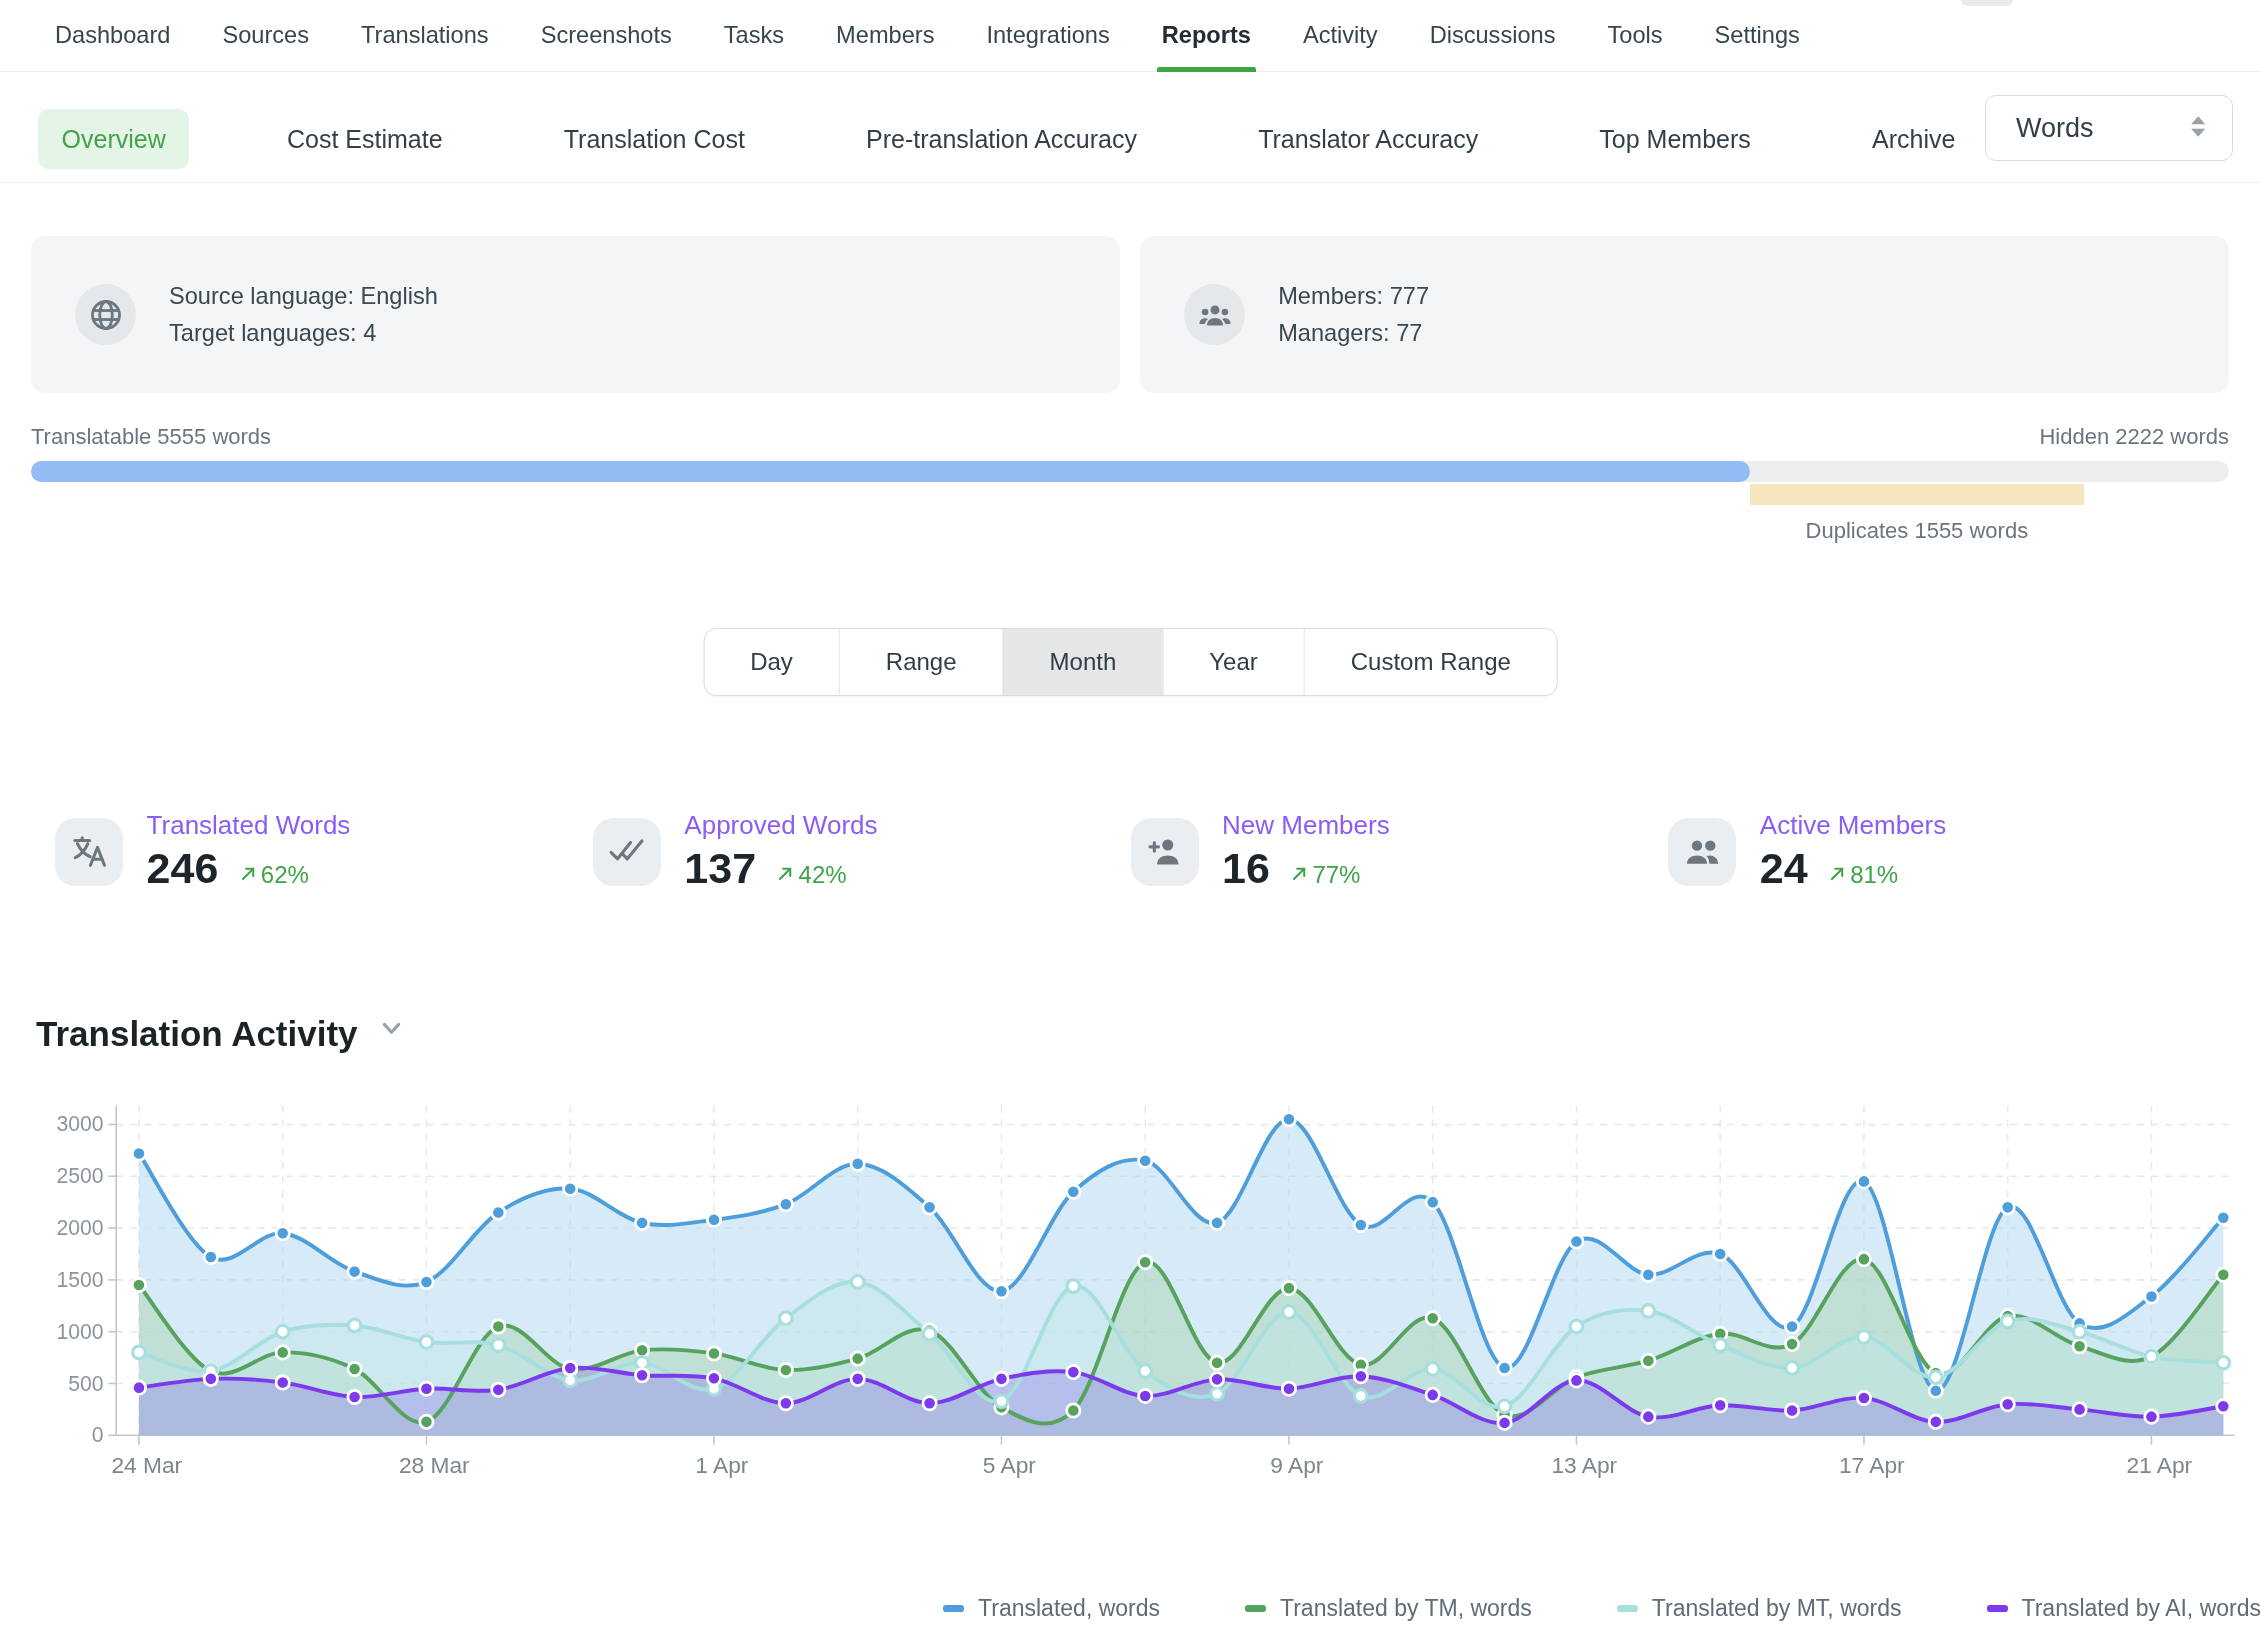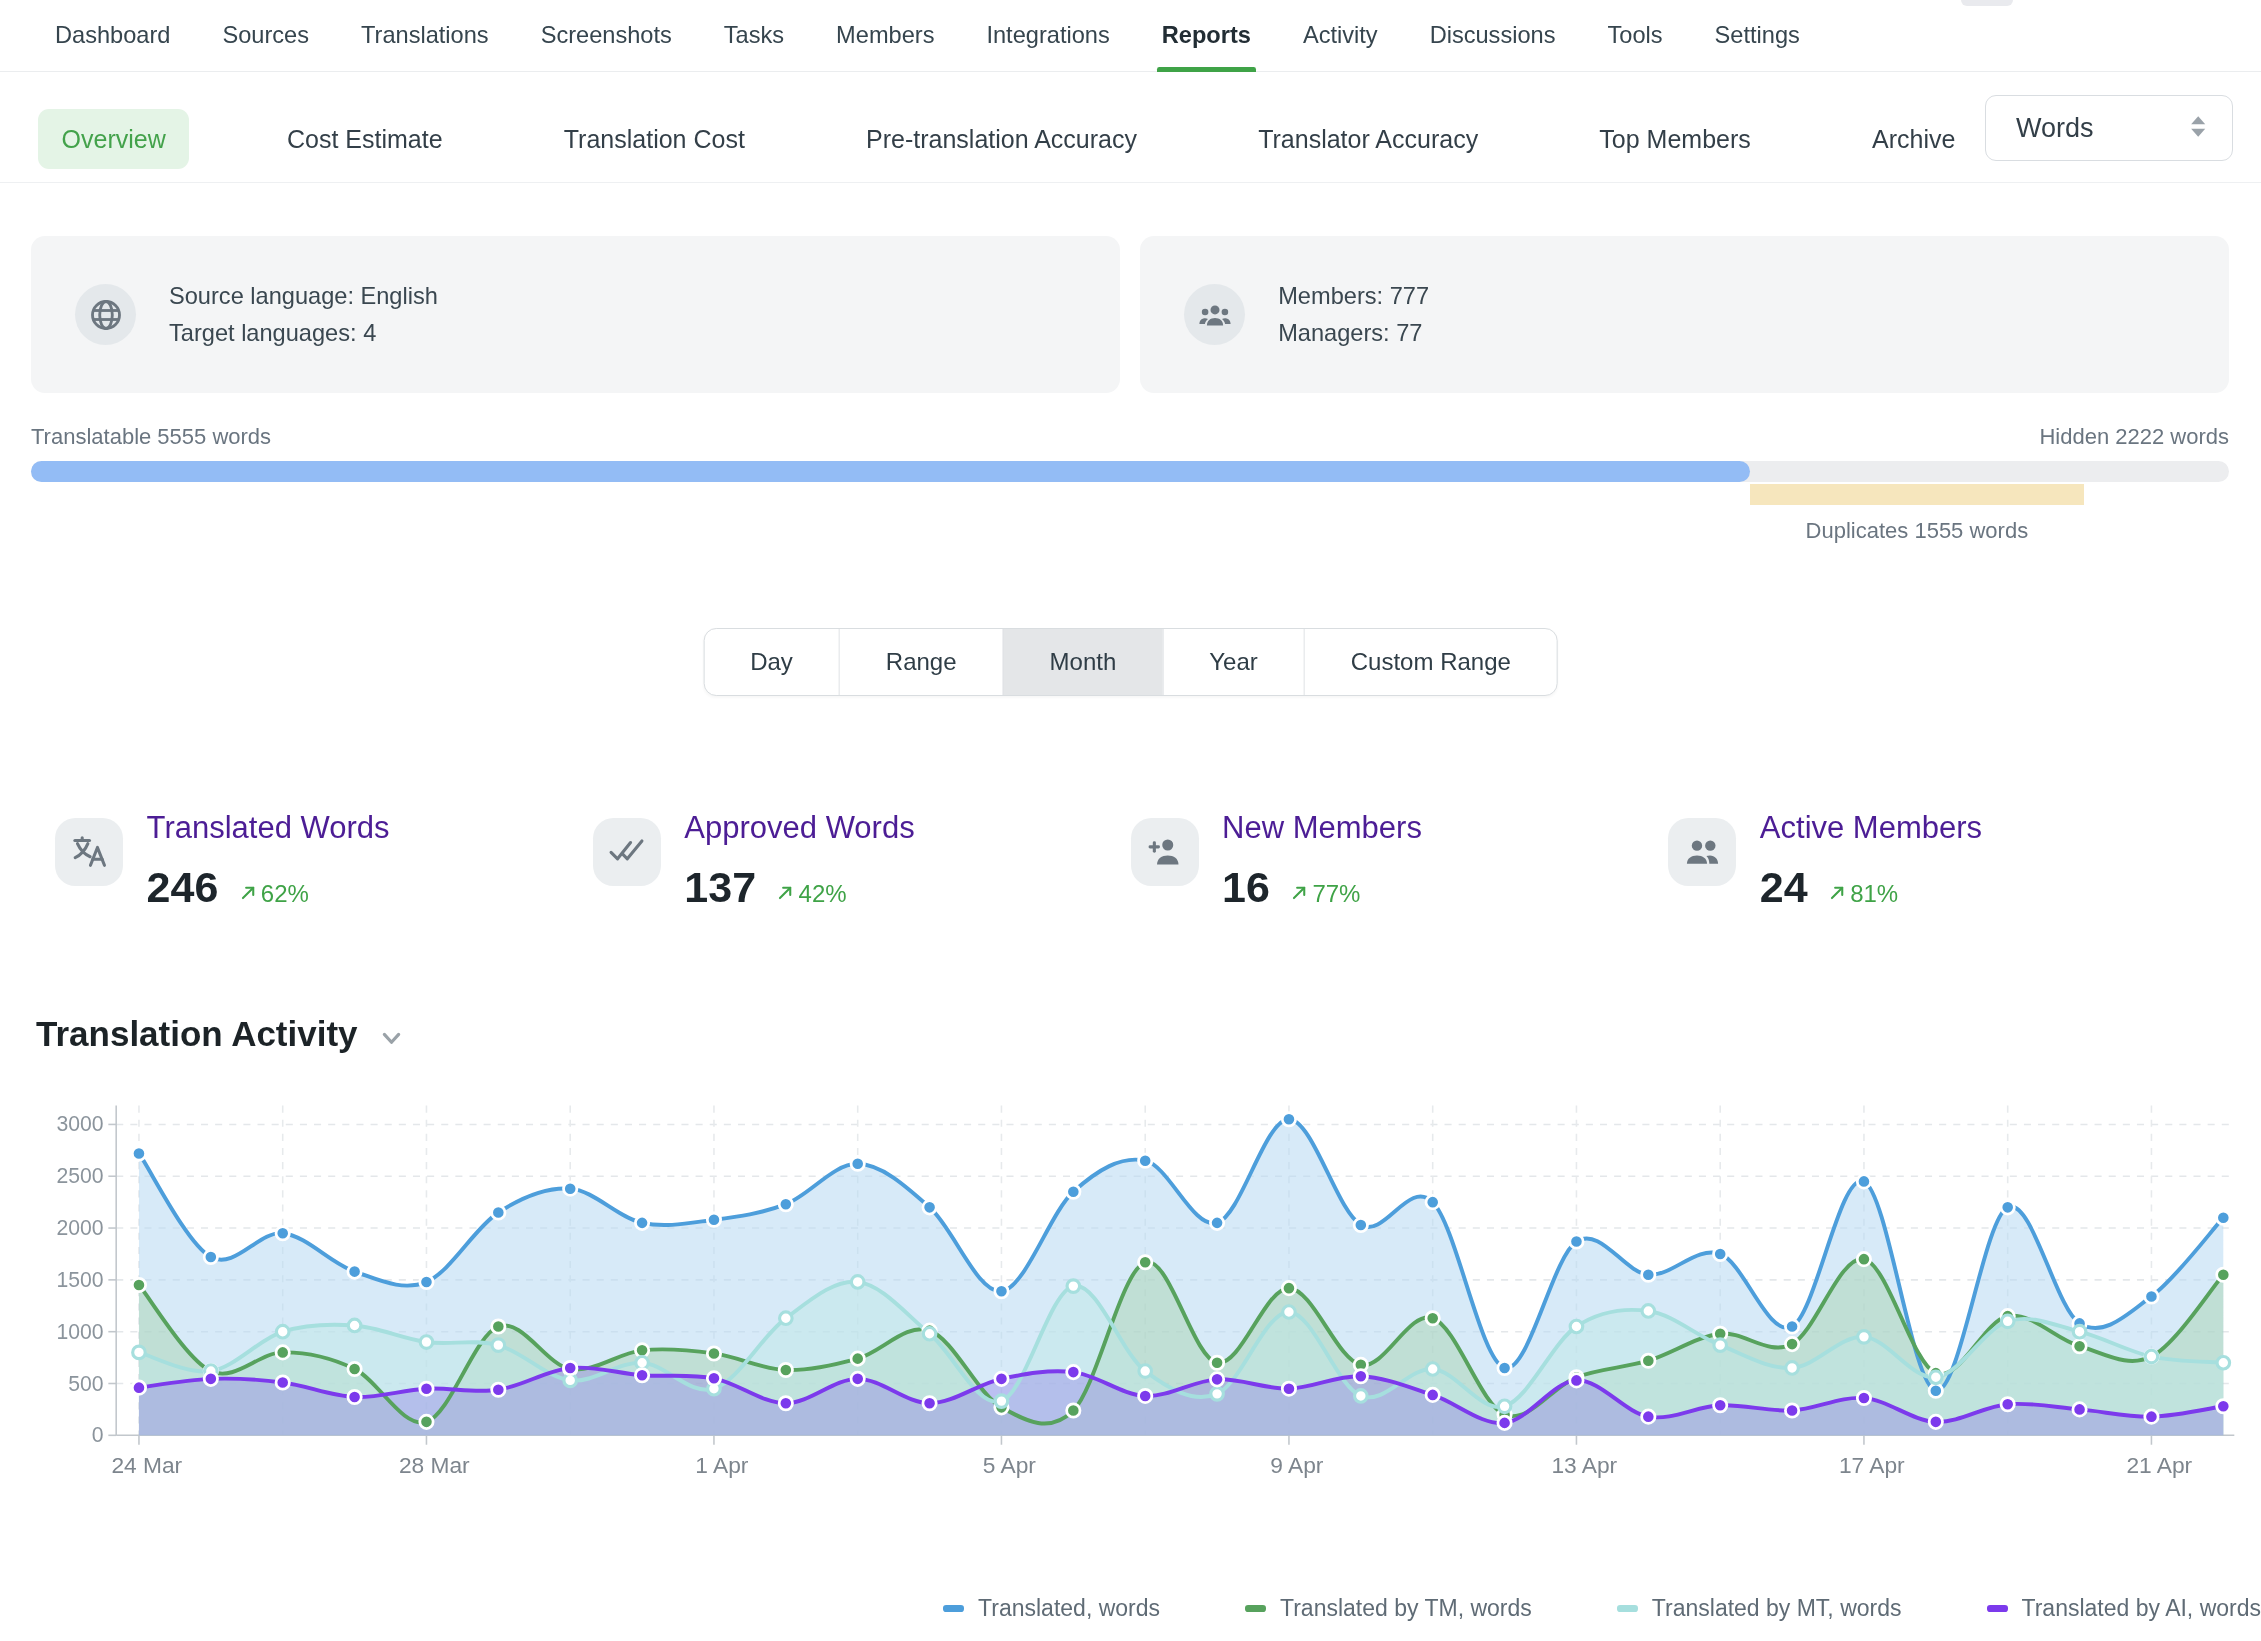--- a/index.html
+++ b/index.html
@@ -31,25 +31,25 @@
   .bk-dup-label{position:absolute;top:57px;font-size:22px;color:#6a7580;transform:translateX(-50%);white-space:nowrap;}
   
   #toggle{top:628px;left:50%;transform:translateX(-50%);display:flex;border:1.6px solid #d9dde0;border-radius:12.6px;overflow:hidden;background:#fff;box-shadow:0 1.6px 2.4px rgba(0,0,0,0.03);}
   .tg{font-size:24px;color:#2f3d46;padding:0 46px;height:66px;display:flex;align-items:center;cursor:pointer;border-left:1.6px solid #dfe2e5;white-space:nowrap;}
   .tg:first-child{border-left:none;}
   .tg.selected{background:#e4e6e8;}
   
   #kpis{top:810px;left:55px;width:2151px;display:flex;}
   .kpi{width:25%;display:flex;gap:23.6px;}
   .kpi .ktile{width:68px;height:68px;border-radius:20.4px;background:#ebeef0;display:flex;align-items:center;justify-content:center;flex:0 0 68px;margin-top:7.9px;}
-  .kpi .klabel{font-size:31px;color:#4c1d95;margin-bottom:17px;}
+  .kpi .klabel{font-size:26px;color:#8b5cf6;margin-bottom:3px;}
   .kpi .kval{font-size:43px;font-weight:700;color:#1d252b;display:flex;align-items:baseline;gap:20.4px;}
   .kpi .kdelta{font-size:24px;font-weight:400;color:#3fa347;display:inline-flex;align-items:center;gap:3.1px;}
   
-  #activity-head{top:1014px;left:36px;display:flex;align-items:flex-end;gap:20.4px;}
+  #activity-head{top:1014px;left:36px;display:flex;align-items:flex-start;gap:20.4px;}
   #activity-title{font-size:35px;font-weight:700;color:#1c2327;}
   #chart-wrap{top:1082px;left:0;width:2261px;}
   #legend{top:1595px;left:0;width:2261px;display:flex;justify-content:flex-end;gap:85px;}
   .lg{display:flex;align-items:center;gap:14px;font-size:23px;color:#5f6b75;cursor:pointer;}
   .lg .dash{width:21px;height:7px;border-radius:3.1px;}
   svg text{font-family:"Liberation Sans",sans-serif;}
 </style>
 </head>
 <body>
 

